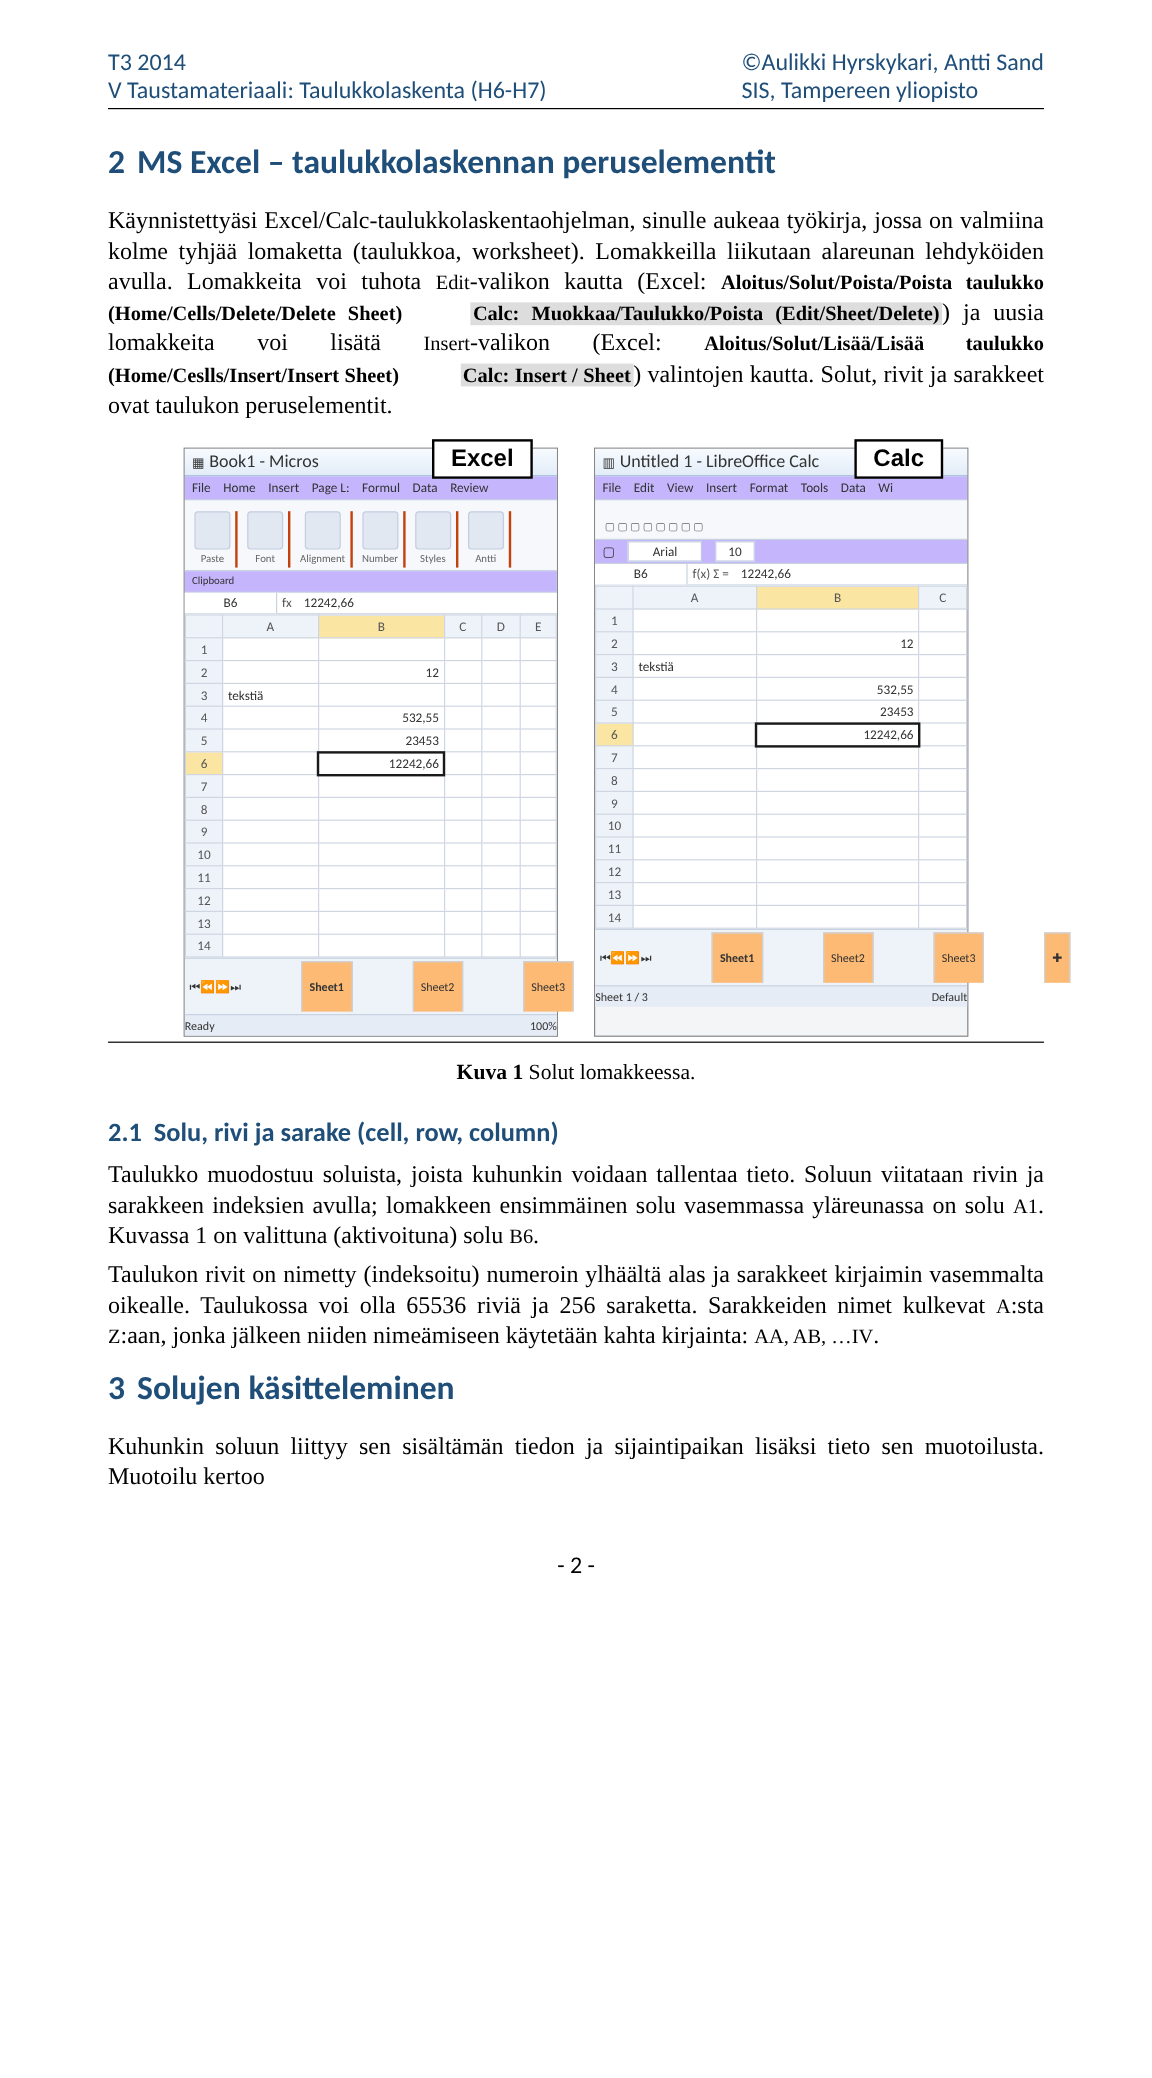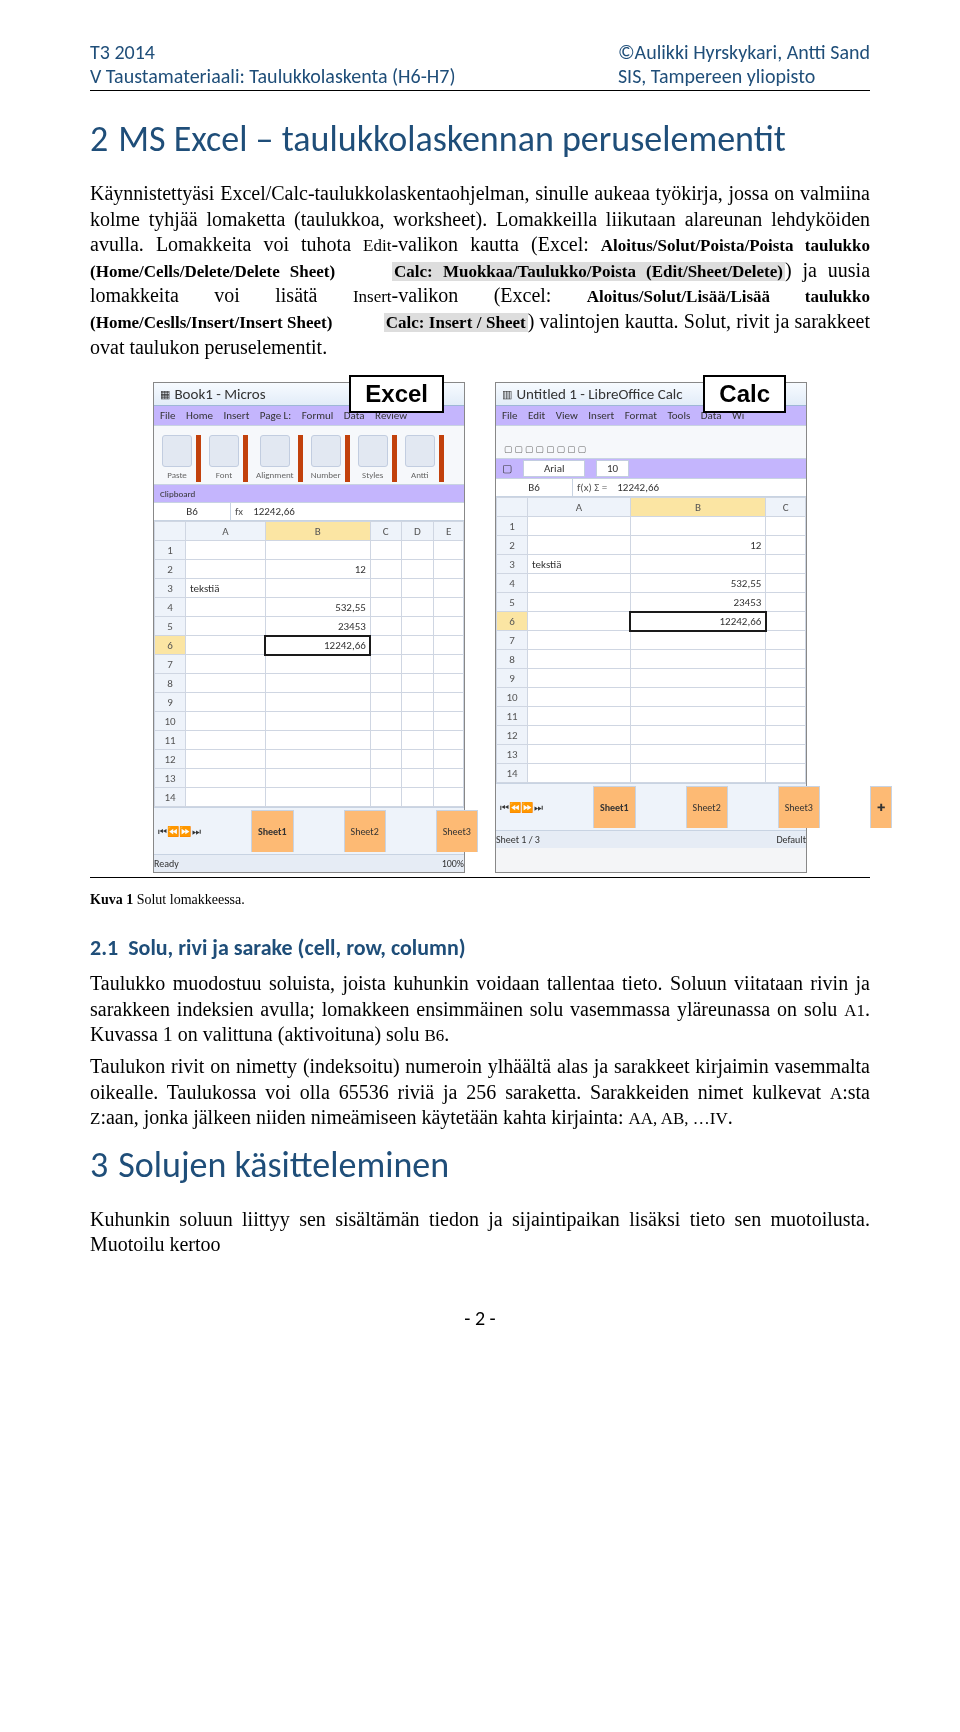--- a/index.html
+++ b/index.html
@@ -26,22 +26,22 @@
     font-size: 20px;
     line-height: 1.2;
     font-family: Calibri, Arial, sans-serif;
   }
   .doc-header .right { text-align: left; }
 
   
   .h1 {
     color: #1f4e79;
     font-family: Calibri, Arial, sans-serif;
-    font-size: 36px;
-    font-weight: 400;
+    font-size: 28px;
+    font-weight: 700;
     margin: 12px 0 20px 0;
   }
   .h2 {
     color: #1f4e79;
     font-family: Calibri, Arial, sans-serif;
     font-size: 22px;
     font-weight: 700;
     margin: 26px 0 10px 0;
   }
   .h1num, .h2num { margin-right: 10px; }
@@ -94,21 +94,21 @@
   .shot .ribbon {
     background: #f6f8fb;
     height: 54px;
     border-bottom: 1px solid #c8d3e2;
     display: flex;
     align-items: flex-end;
     padding: 2px 4px;
     gap: 4px;
   }
   .ribbon .group {
-    border-right: 5px solid #c2410c;
+    border-right: 2px solid #c2410c;
     padding: 0 4px 2px 4px;
     text-align: center;
     color: #666;
     font-size: 9px;
   }
   .ribbon .group .blob {
     width: 28px; height: 30px; background:#e2e8f2; border:1px solid #c2cde0; border-radius:3px; margin: 0 auto 2px auto;
   }
   .shot .namebox-row {
     display: flex;
@@ -159,24 +159,25 @@
   .shot .status {
     display:flex; justify-content:space-between;
     background:#e6ecf5; border-top:1px solid #c8d3e2;
     font-size:10px; padding:2px 0;
   }
   .applabel {
     position:absolute;
     top:-8px; right:20px;
     background:#fff; border:2px solid #000;
     padding:3px 14px; font-family: Arial, sans-serif;
-    font-size:24px; font-weight:700; color:#000;
+    font-size:20px; font-weight:700; color:#000;
   }
   .caption {
-    font-size:14px;
+    text-align:center;
+    font-size:18px;
     margin: 14px 0 2px 0;
   }
   .caption .cb { font-weight:700; }
   hr.caprule { border:none; border-top:1px solid #000; margin: 0 0 6px 0; }
 
   .pagenum {
     text-align:center;
     font-size:20px;
     font-family: Calibri, Arial, sans-serif;
     margin-top: 48px;

